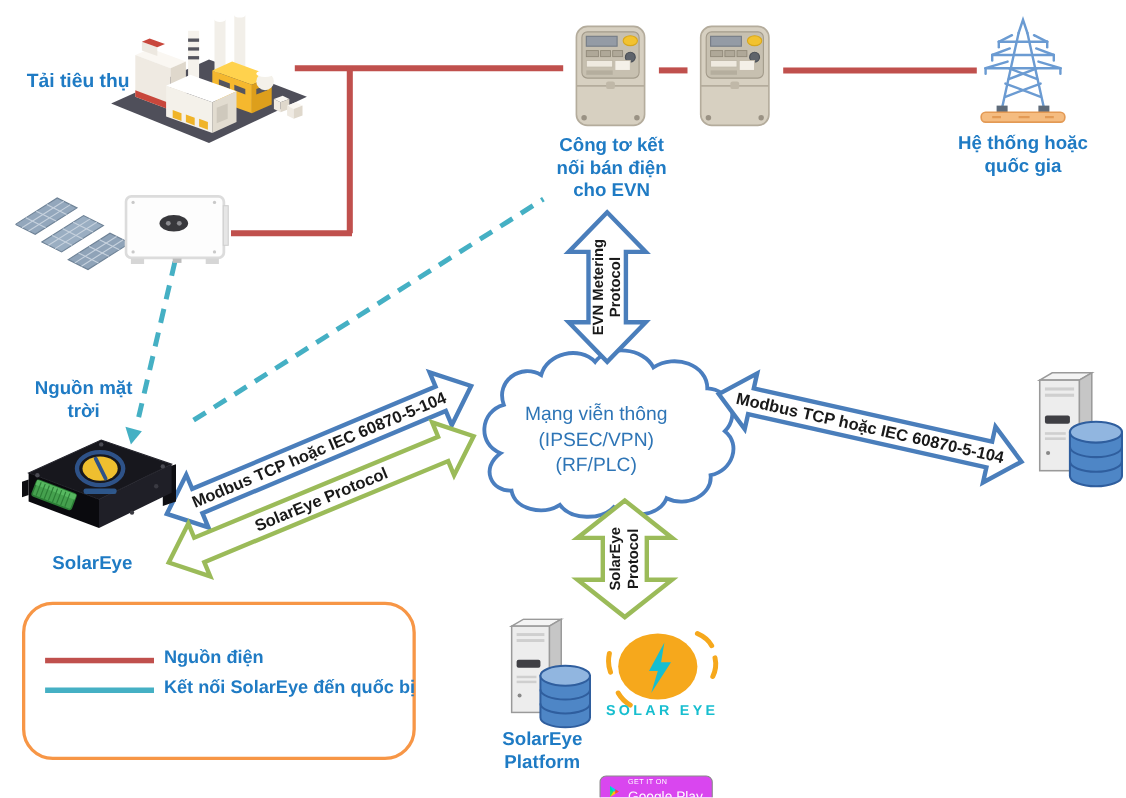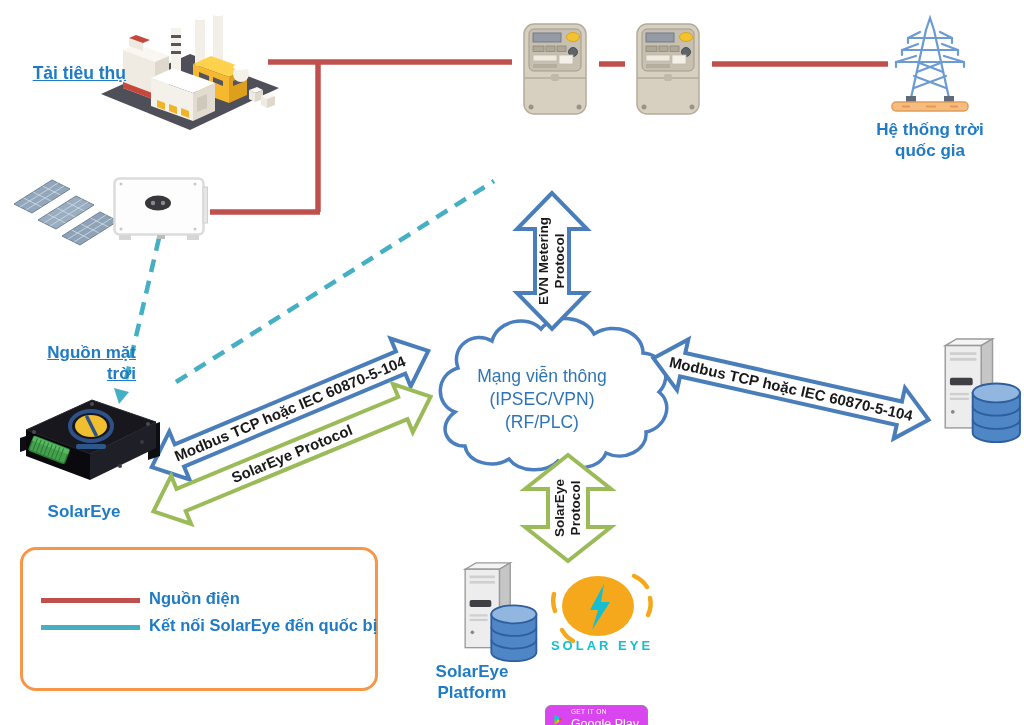--- a/index.html
+++ b/index.html
@@ -1,30 +1,30 @@
 <!DOCTYPE html>
 <html><head>
 <meta charset="utf-8">
 <style>
   html,body{margin:0;padding:0;background:#fff;}
   .stage{position:relative;width:1024px;height:725px;background:#ffffff;overflow:hidden;
          font-family:"Liberation Sans",sans-serif;}
   .layer{position:absolute;left:0;top:0;}
   .icon{position:absolute;}
   .lbl{position:absolute;color:#1F7BC4;font-weight:700;font-size:17px;line-height:1.22;text-align:center;}
-  .lbl.left{text-align:right;text-decoration:underline;}
+  .lbl.left{text-align:center;}
   svg text{font-family:"Liberation Sans",sans-serif;}
   .arrow-shape{fill:#ffffff;stroke-width:4;}
   .arrow-shape.blue{stroke:#4A7EBB;}
   .arrow-shape.green{stroke:#9BBB59;}
   text.diag{font-weight:700;font-size:15px;fill:#191919;text-anchor:middle;}
   text.vert{font-weight:700;font-size:13.5px;fill:#191919;text-anchor:middle;}
   text.cloudtxt{font-size:17.5px;fill:#2E75B6;text-anchor:middle;}
   .legend{position:absolute;left:20px;top:547px;width:352px;height:138px;
-          border:3.5px solid #F79646;border-radius:16px;background:#fff;text-decoration:underline;}
+          border:3.5px solid #F79646;border-radius:28px;background:#fff;text-decoration:underline;}
   .legend .sample{position:absolute;left:18px;width:99px;height:5px;}
   .legend .txt{position:absolute;left:126px;color:#1F7BC4;font-weight:700;font-size:16.5px;white-space:nowrap;}
   .badge{position:absolute;left:545px;width:103px;height:29px;background:#d946ef;border:1px solid #8a8a8a;
          border-radius:6px;display:flex;align-items:center;gap:7px;padding:0 8px;box-sizing:border-box;color:#fff;margin-top:44px;}
   .badge .col{display:flex;flex-direction:column;justify-content:center;line-height:1;}
   .badge .cap{font-size:6.5px;letter-spacing:.4px;margin-bottom:2px;}
   .badge .nm{font-size:12.5px;font-weight:500;white-space:nowrap;}
 </style>
 </head>
 <body>
@@ -312,24 +312,25 @@
     <g stroke="#F6A81C" stroke-width="4.5" stroke-linecap="round" fill="none">
       <path d="M84,8 q9,4 13,11"></path>
       <path d="M100,30 q2,9 -2,17"></path>
       <path d="M12,62 q4,7 11,11"></path>
       <path d="M4,26 q-2,9 1,17"></path>
     </g>
     <text x="52" y="82" fill="#17BECF" font-size="13" font-weight="700" letter-spacing="3" text-anchor="middle">SOLAR EYE</text>
   </svg>
 
   <div class="lbl left" style="left:16px;top:63px;width:110px;font-size:17.5px">Tải tiêu thụ</div>
-  <div class="lbl" style="left:866px;top:120px;width:128px">Hệ thống trời quốc gia</div>
+  <div class="lbl" style="left:498px;top:122px;width:116px">Công tơ kết nối bán điện cho EVN</div>
+  <div class="lbl" style="left:866px;top:120px;width:128px">Hệ thống hoặc quốc gia</div>
   <div class="lbl left" style="left:16px;top:343px;width:120px">Nguồn mặt trời</div>
   <div class="lbl" style="left:38px;top:502px;width:92px">SolarEye</div>
-  <div class="lbl" style="left:426px;top:662px;width:92px">SolarEye Platform</div>
+  <div class="lbl" style="left:447px;top:662px;width:92px">SolarEye Platform</div>
 
   <div class="legend">
     <div class="sample" style="top:48px;background:#C0504D"></div>
     <div class="sample" style="top:75px;background:#45B0C4"></div>
     <div class="txt" style="top:39px">Nguồn điện</div>
     <div class="txt" style="top:66px">Kết nối SolarEye đến quốc bị</div>
   </div>
 
   <div class="badge" style="top:661px">
     <svg width="15" height="17" viewBox="0 0 16 18">

